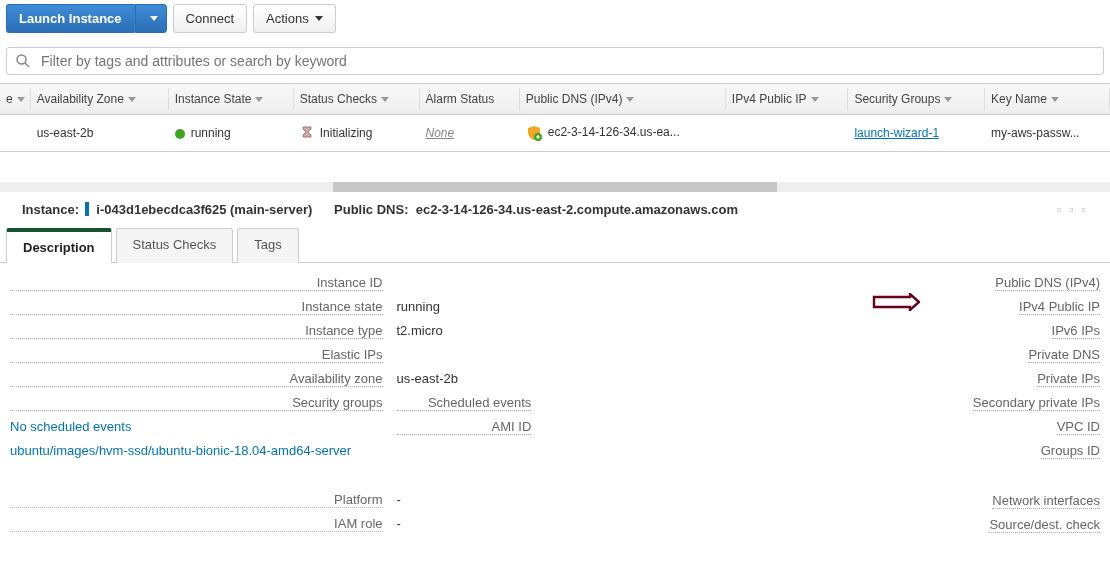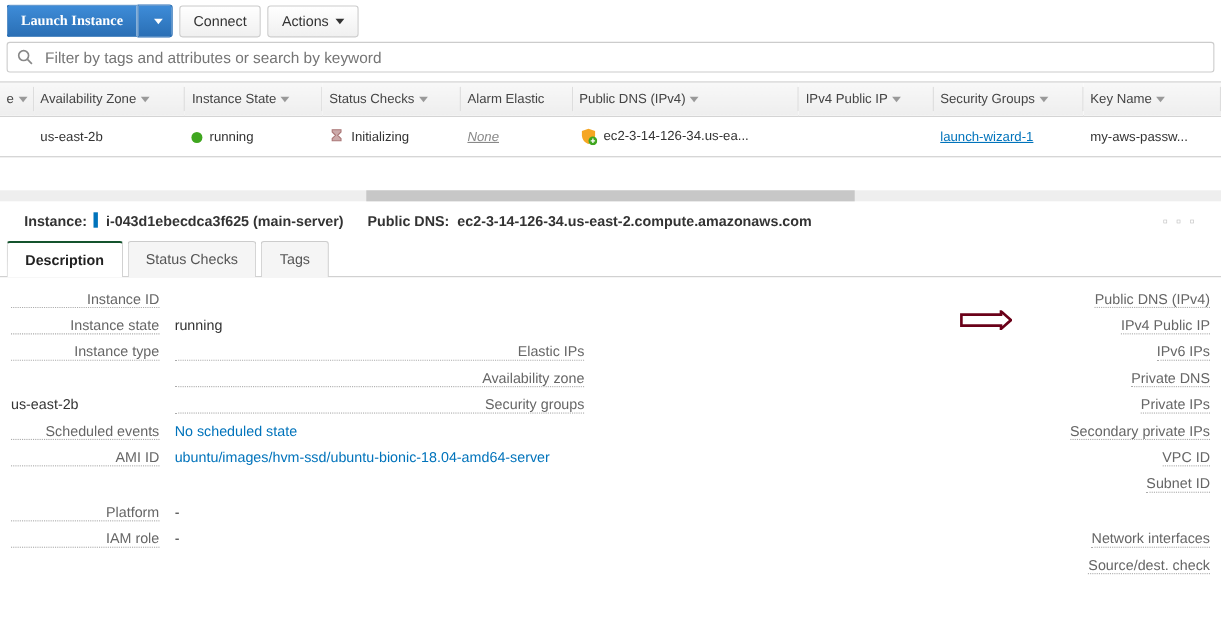--- a/index.html
+++ b/index.html
@@ -30,30 +30,30 @@
   }
   .btn-primary {
     background: linear-gradient(#3e8cd8,#2a6fb5);
     border: 1px solid #2a6fb5;
     color: #fff;
     font-weight: bold;
   }
   .btn-primary-split {
     display:flex;
   }
-  .btn-primary-split .main { border-radius:3px 0 0 3px; border-right:1px solid #3a7fc0;font-family:Liberation Serif, serif;}
+  .btn-primary-split .main { border-radius:3px 0 0 3px; border-right:1px solid #3a7fc0;}
   .btn-primary-split .drop { padding:6px 8px; border-radius:0 3px 3px 0;}
   .caret-down {
     display:inline-block; margin-left:6px;
     border-left:4px solid transparent;
     border-right:4px solid transparent;
     border-top:5px solid currentColor;
   }
   .search-bar {
-    margin: 0 6px 8px 6px;
+    margin: 10px 6px 8px 6px;
     border:1px solid #ccc;
     border-radius:3px;
     display:flex;
     align-items:center;
     padding:4px 8px;
     background:#fff;
   }
   .search-bar .mag {
     width:16px;height:16px;margin-right:8px;color:#888;
   }
@@ -94,21 +94,21 @@
   .detail-header{padding:10px 22px;font-size:13px;}
   .detail-header b{font-weight:bold;}
   .blue-bar{display:inline-block;width:4px;height:14px;background:#0073bb;margin:0 4px -2px 2px;}
   .dots{float:right;color:#bbb;letter-spacing:2px;}
   .tabs{display:flex;border-bottom:1px solid #ccc;padding-left:6px;}
   .tab{
     padding:8px 16px;border:1px solid #ccc;border-bottom:none;
     background:#f5f5f5;margin-right:4px;border-radius:3px 3px 0 0;
     color:#555;cursor:pointer;position:relative;top:1px;font-size:13px;
   }
-  .tab.active{background:#fff;color:#222;font-weight:bold;border-top:2px solid #14532d;}
+  .tab.active{background:#fff;color:#222;font-weight:bold;border-top:4px solid #14532d;}
   .desc-body{display:flex;padding:12px 10px;}
   .col{display:grid;grid-template-columns:auto auto;column-gap:14px;row-gap:8px;height:fit-content;}
   .col-left{flex:1.1}
   .col-mid{flex:0.3}
   .col-right{flex:0.9}
   .lbl{text-align:right;color:#666;border-bottom:1px dotted #aaa;white-space:nowrap;}
   .val{color:#333;white-space:nowrap;}
   .val-link{color:#0073bb;cursor:pointer;}
   .arrow-annot{
     position:absolute;
@@ -148,21 +148,21 @@
 </div>
 
 <div class="table-wrap">
 <table class="instances">
   <thead>
     <tr>
       <th style="width:18px;"><span>e</span><span class="sort"></span></th>
       <th><span>Availability Zone</span><span class="sort"></span></th>
       <th><span>Instance State</span><span class="sort"></span></th>
       <th><span>Status Checks</span><span class="sort"></span></th>
-      <th><span>Alarm Elastic</span></th>
+      <th><span>Alarm Status</span></th>
       <th><span>Public DNS (IPv4)</span><span class="sort"></span></th>
       <th><span>IPv4 Public IP</span><span class="sort"></span></th>
       <th><span>Security Groups</span><span class="sort"></span></th>
       <th><span>Key Name</span><span class="sort"></span></th>
     </tr>
   </thead>
   <tbody>
     <tr>
       <td></td>
       <td><span>us-east-2b</span></td>
@@ -212,47 +212,48 @@
   <div class="tab"><span>Tags</span></div>
 </div>
 
 <div class="desc-body" style="position:relative;">
   <div class="col col-left">
     <div class="lbl">Instance ID</div>
       <div class="val"></div>
     <div class="lbl">Instance state</div>
       <div class="val">running</div>
     <div class="lbl">Instance type</div>
+      <div class="val">t2.micro</div>
     <div class="lbl">Elastic IPs</div>
       <div class="val"></div>
     <div class="lbl">Availability zone</div>
       <div class="val">us-east-2b</div>
     <div class="lbl">Security groups</div>
     <div class="lbl">Scheduled events</div>
-      <div class="val val-link">No scheduled state</div>
+      <div class="val val-link">No scheduled events</div>
     <div class="lbl">AMI ID</div>
       <div class="val val-link">ubuntu/images/hvm-ssd/ubuntu-bionic-18.04-amd64-server</div>
     <div class="spacer-row"></div>
     <div class="lbl">Platform</div>
       <div class="val">-</div>
     <div class="lbl">IAM role</div>
       <div class="val">-</div>
   </div>
 
   <div class="col-mid"></div>
 
   <div class="col right-col col-right">
     <div class="lbl">Public DNS (IPv4)</div>
     <div class="lbl">IPv4 Public IP</div>
     <div class="lbl">IPv6 IPs</div>
     <div class="lbl">Private DNS</div>
     <div class="lbl">Private IPs</div>
     <div class="lbl">Secondary private IPs</div>
     <div class="lbl">VPC ID</div>
-    <div class="lbl">Subnet ID</div>
+    <div class="lbl">Groups ID</div>
     <div class="spacer-row"></div>
     <div class="lbl">Network interfaces</div>
     <div class="lbl">Source/dest. check</div>
   </div>
 
   <svg class="arrow-annot" style="left:872px;top:30px;" width="48" height="18" viewBox="0 0 48 18">
     <path d="M2 4 L38 4 L38 1 L47 9 L38 17 L38 14 L2 14 Z" fill="none" stroke="#6a0018" stroke-width="2.4"></path>
   </svg>
 </div>
 

